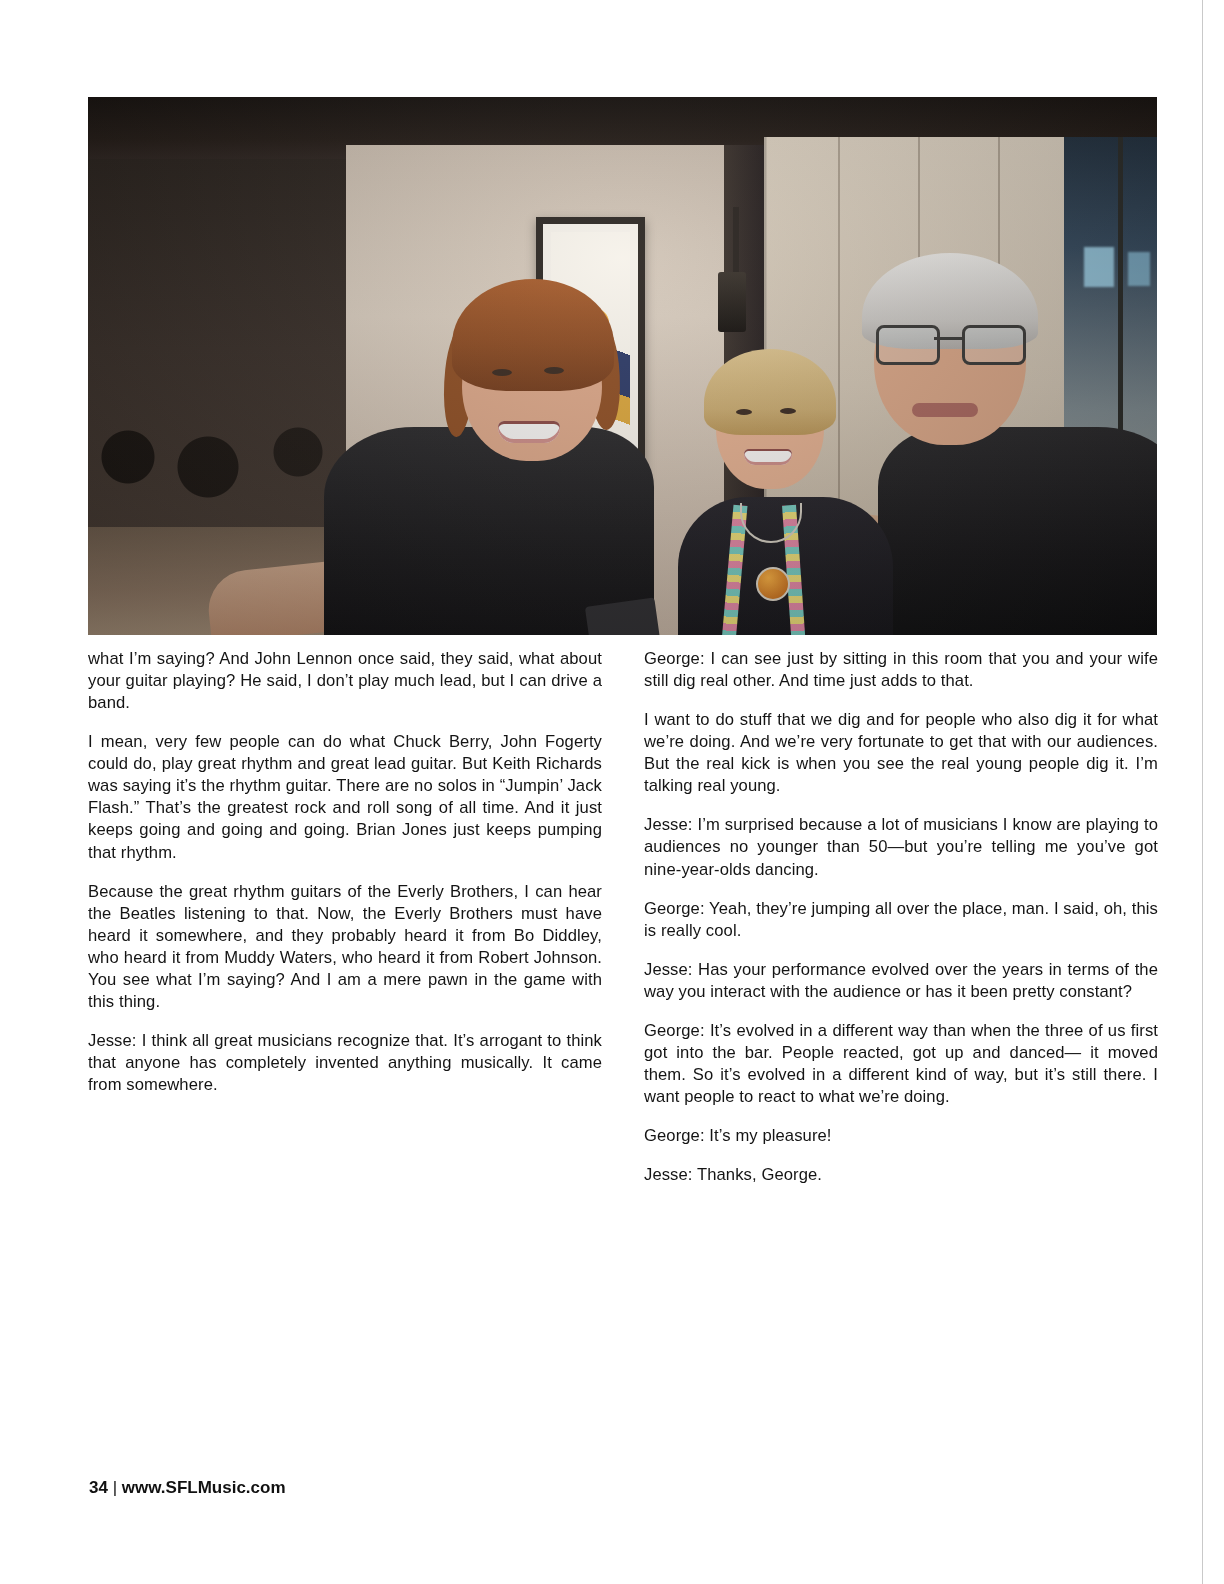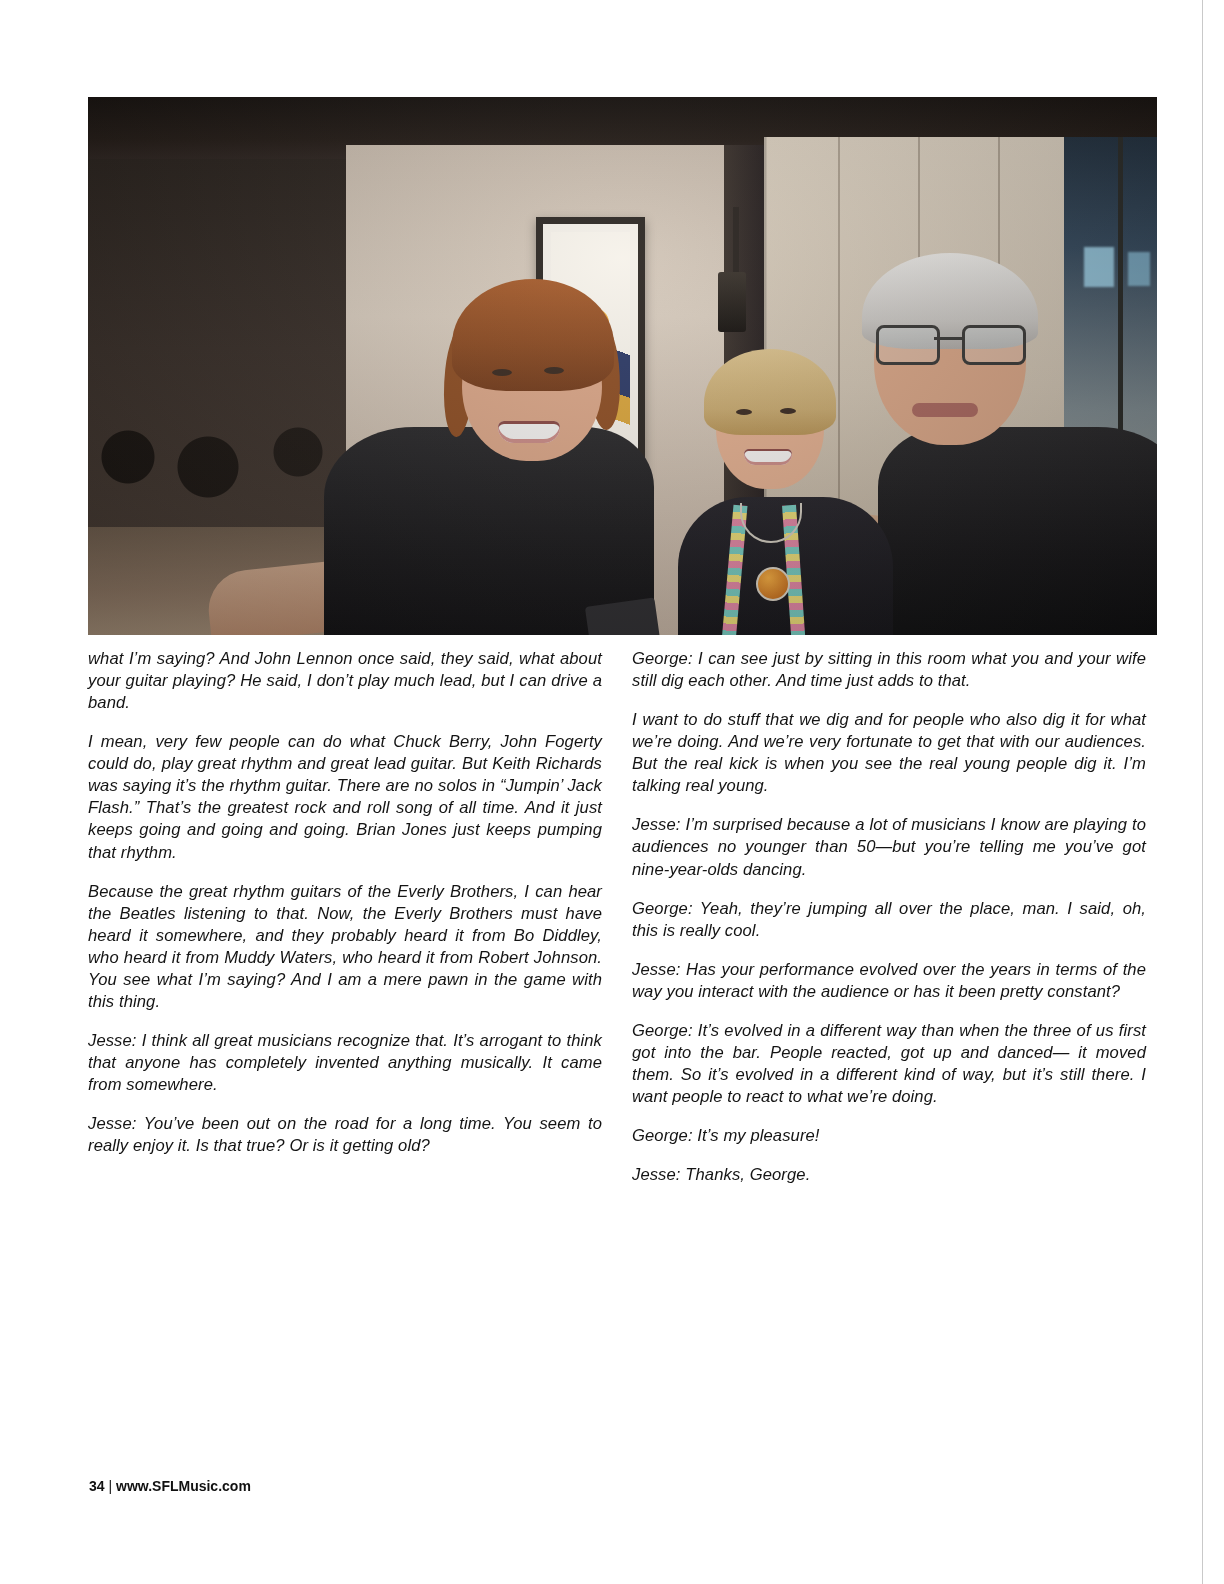--- a/index.html
+++ b/index.html
@@ -248,43 +248,42 @@
     pointer-events: none;
   }
 
   
   .columns {
     position: absolute;
     left: 88px;
     top: 648px;
     width: 1070px;
     display: flex;
-    gap: 30px;
-    font-style: italic;
+    gap: 42px;
   }
   .col {
     width: 514px;
   }
   .col p {
     margin: 0 0 17px 0;
     font-size: 16.6px;
     line-height: 1.33;
     color: #141414;
     text-align: justify;
     letter-spacing: .1px;
     -webkit-hyphens: none;
     hyphens: none;
   }
   .col p.last { text-align: left; }
 
   .footer {
     position: absolute;
     left: 89px;
     top: 1478px;
-    font-size: 14px;
+    font-size: 17px;
     color: #111;
   }
   .footer b { font-weight: bold; }
 </style>
 </head>
 <body>
 
 <div class="page">
 
   <div class="edge-rule"></div>
@@ -361,25 +360,24 @@
     </div>
   </div>
 
   <div class="columns">
 
     <div class="col">
       <p>what I’m saying? And John Lennon once said, they said, what about your guitar playing? He said, I don’t play much lead, but I can drive a band.</p>
       <p>I mean, very few people can do what Chuck Berry, John Fogerty could do, play great rhythm and great lead guitar. But Keith Richards was saying it’s the rhythm guitar. There are no solos in “Jumpin’ Jack Flash.” That’s the greatest rock and roll song of all time. And it just keeps going and going and going. Brian Jones just keeps pumping that rhythm.</p>
       <p>Because the great rhythm guitars of the Everly Brothers, I can hear the Beatles listening to that. Now, the Everly Brothers must have heard it somewhere, and they probably heard it from Bo Diddley, who heard it from Muddy Waters, who heard it from Robert Johnson. You see what I’m saying? And I am a mere pawn in the game with this thing.</p>
       <p>Jesse: I think all great musicians recognize that. It’s arrogant to think that anyone has completely invented anything musically. It came from somewhere.</p>
-      <p>Jesse: You’ve been out on the road for a long time. You seem to really enjoy it. Is that true? Or is it getting old?</p>
     </div>
 
     <div class="col">
-      <p>George: I can see just by sitting in this room what you and your wife still dig each other. And time just adds to that.</p>
+      <p>George: I can see just by sitting in this room that you and your wife still dig real other. And time just adds to that.</p>
       <p>I want to do stuff that we dig and for people who also dig it for what we’re doing. And we’re very fortunate to get that with our audiences. But the real kick is when you see the real young people dig it. I’m talking real young.</p>
       <p>Jesse: I’m surprised because a lot of musicians I know are playing to audiences no younger than 50—but you’re telling me you’ve got nine-year-olds dancing.</p>
       <p>George: Yeah, they’re jumping all over the place, man. I said, oh, this is really cool.</p>
       <p>Jesse: Has your performance evolved over the years in terms of the way you interact with the audience or has it been pretty constant?</p>
       <p>George: It’s evolved in a different way than when the three of us first got into the bar. People reacted, got up and danced— it moved them. So it’s evolved in a different kind of way, but it’s still there.  I want people to react to what we’re doing.</p>
       <p class="last">George: It’s my pleasure!</p>
       <p class="last">Jesse:  Thanks, George.</p>
     </div>
 
   </div>

